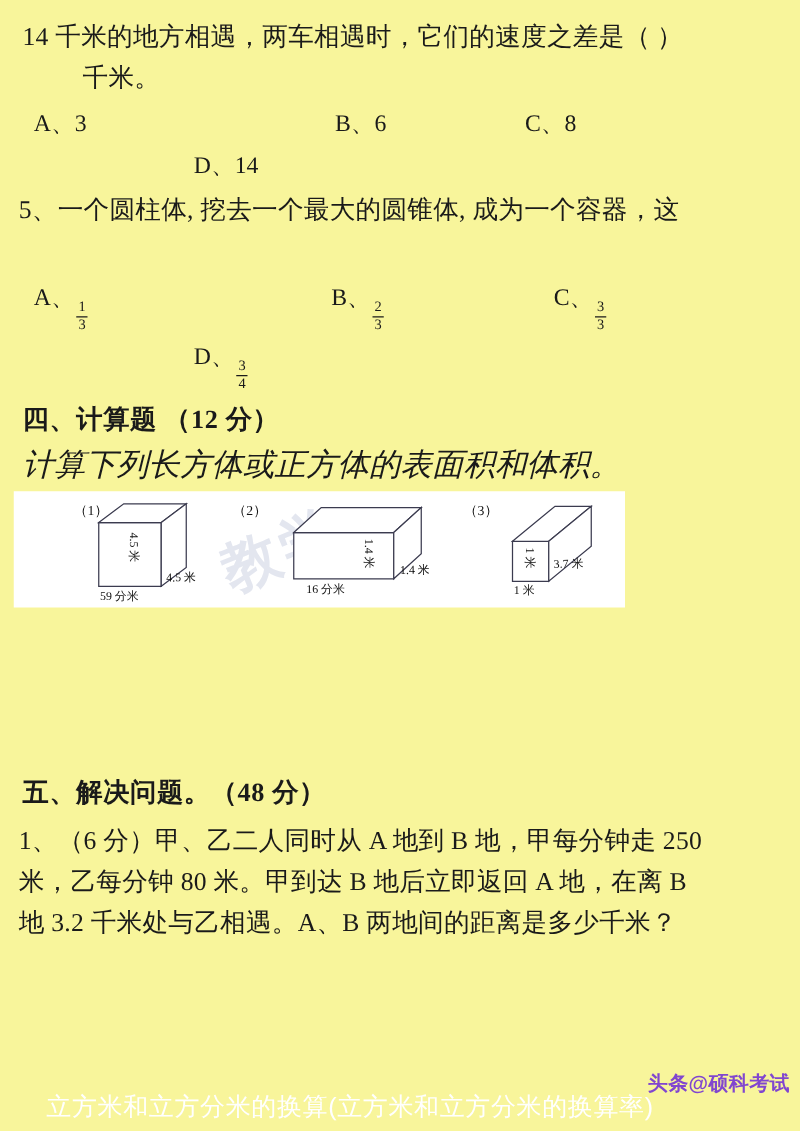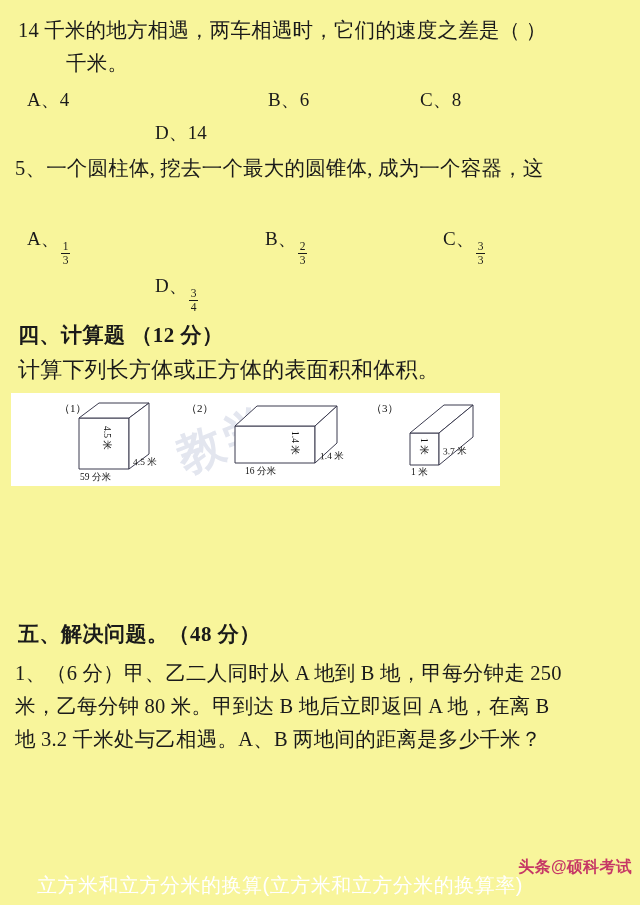--- a/index.html
+++ b/index.html
@@ -39,23 +39,24 @@
   }
   .sect-head {
     position: absolute;
     font-size: 21px;
     font-weight: bold;
     letter-spacing: 0.5px;
     white-space: nowrap;
   }
   .sect-sub {
     position: absolute;
-    font-size: 22px;
+    font-size: 25px;
     letter-spacing: 0.2px;
     white-space: nowrap;
+    font-style: italic;
   }
 
   
   .frac {
     display: inline-flex;
     flex-direction: column;
     align-items: center;
     justify-content: center;
     vertical-align: -0.42em;
     font-size: 11.5px;
@@ -125,36 +126,36 @@
     font-family: "Liberation Sans", sans-serif;
     letter-spacing: 0.5px;
     white-space: nowrap;
   }
   .tt-watermark {
     position: absolute;
     right: 8px;
     top: 857px;
     font-size: 16px;
     font-weight: bold;
-    color: #be185d;
+    color: #6d28d9;
     opacity: 0.85;
     font-family: "Liberation Sans", sans-serif;
     letter-spacing: 0.3px;
     white-space: nowrap;
   }
 </style>
 </head>
 <body style="background: rgb(248, 245, 155);">
 
 <div class="page">
 
   <div class="qtext" style="left:18px; top:14px;">14 千米的地方相遇，两车相遇时，它们的速度之差是（      ）</div>
   <div class="qtext" style="left:18px; top:47px;margin-left:48px;">千米。</div>
 
-  <div class="opt" style="left:27px; top:87px;">A、4</div>
+  <div class="opt" style="left:27px; top:87px;">A、3</div>
   <div class="opt" style="left:268px; top:87px;">B、6</div>
   <div class="opt" style="left:420px; top:87px;">C、8</div>
   <div class="opt" style="left:155px; top:120px;">D、14</div>
 
   <div class="qtext" style="left:15px; top:152px;">5、一个圆柱体, 挖去一个最大的圆锥体, 成为一个容器，这</div>
 
   <div class="opt" style="left:27px; top:226px;">
     <span>A、</span><span class="frac">
         <span class="num">1</span>
         <span class="den">3</span>

